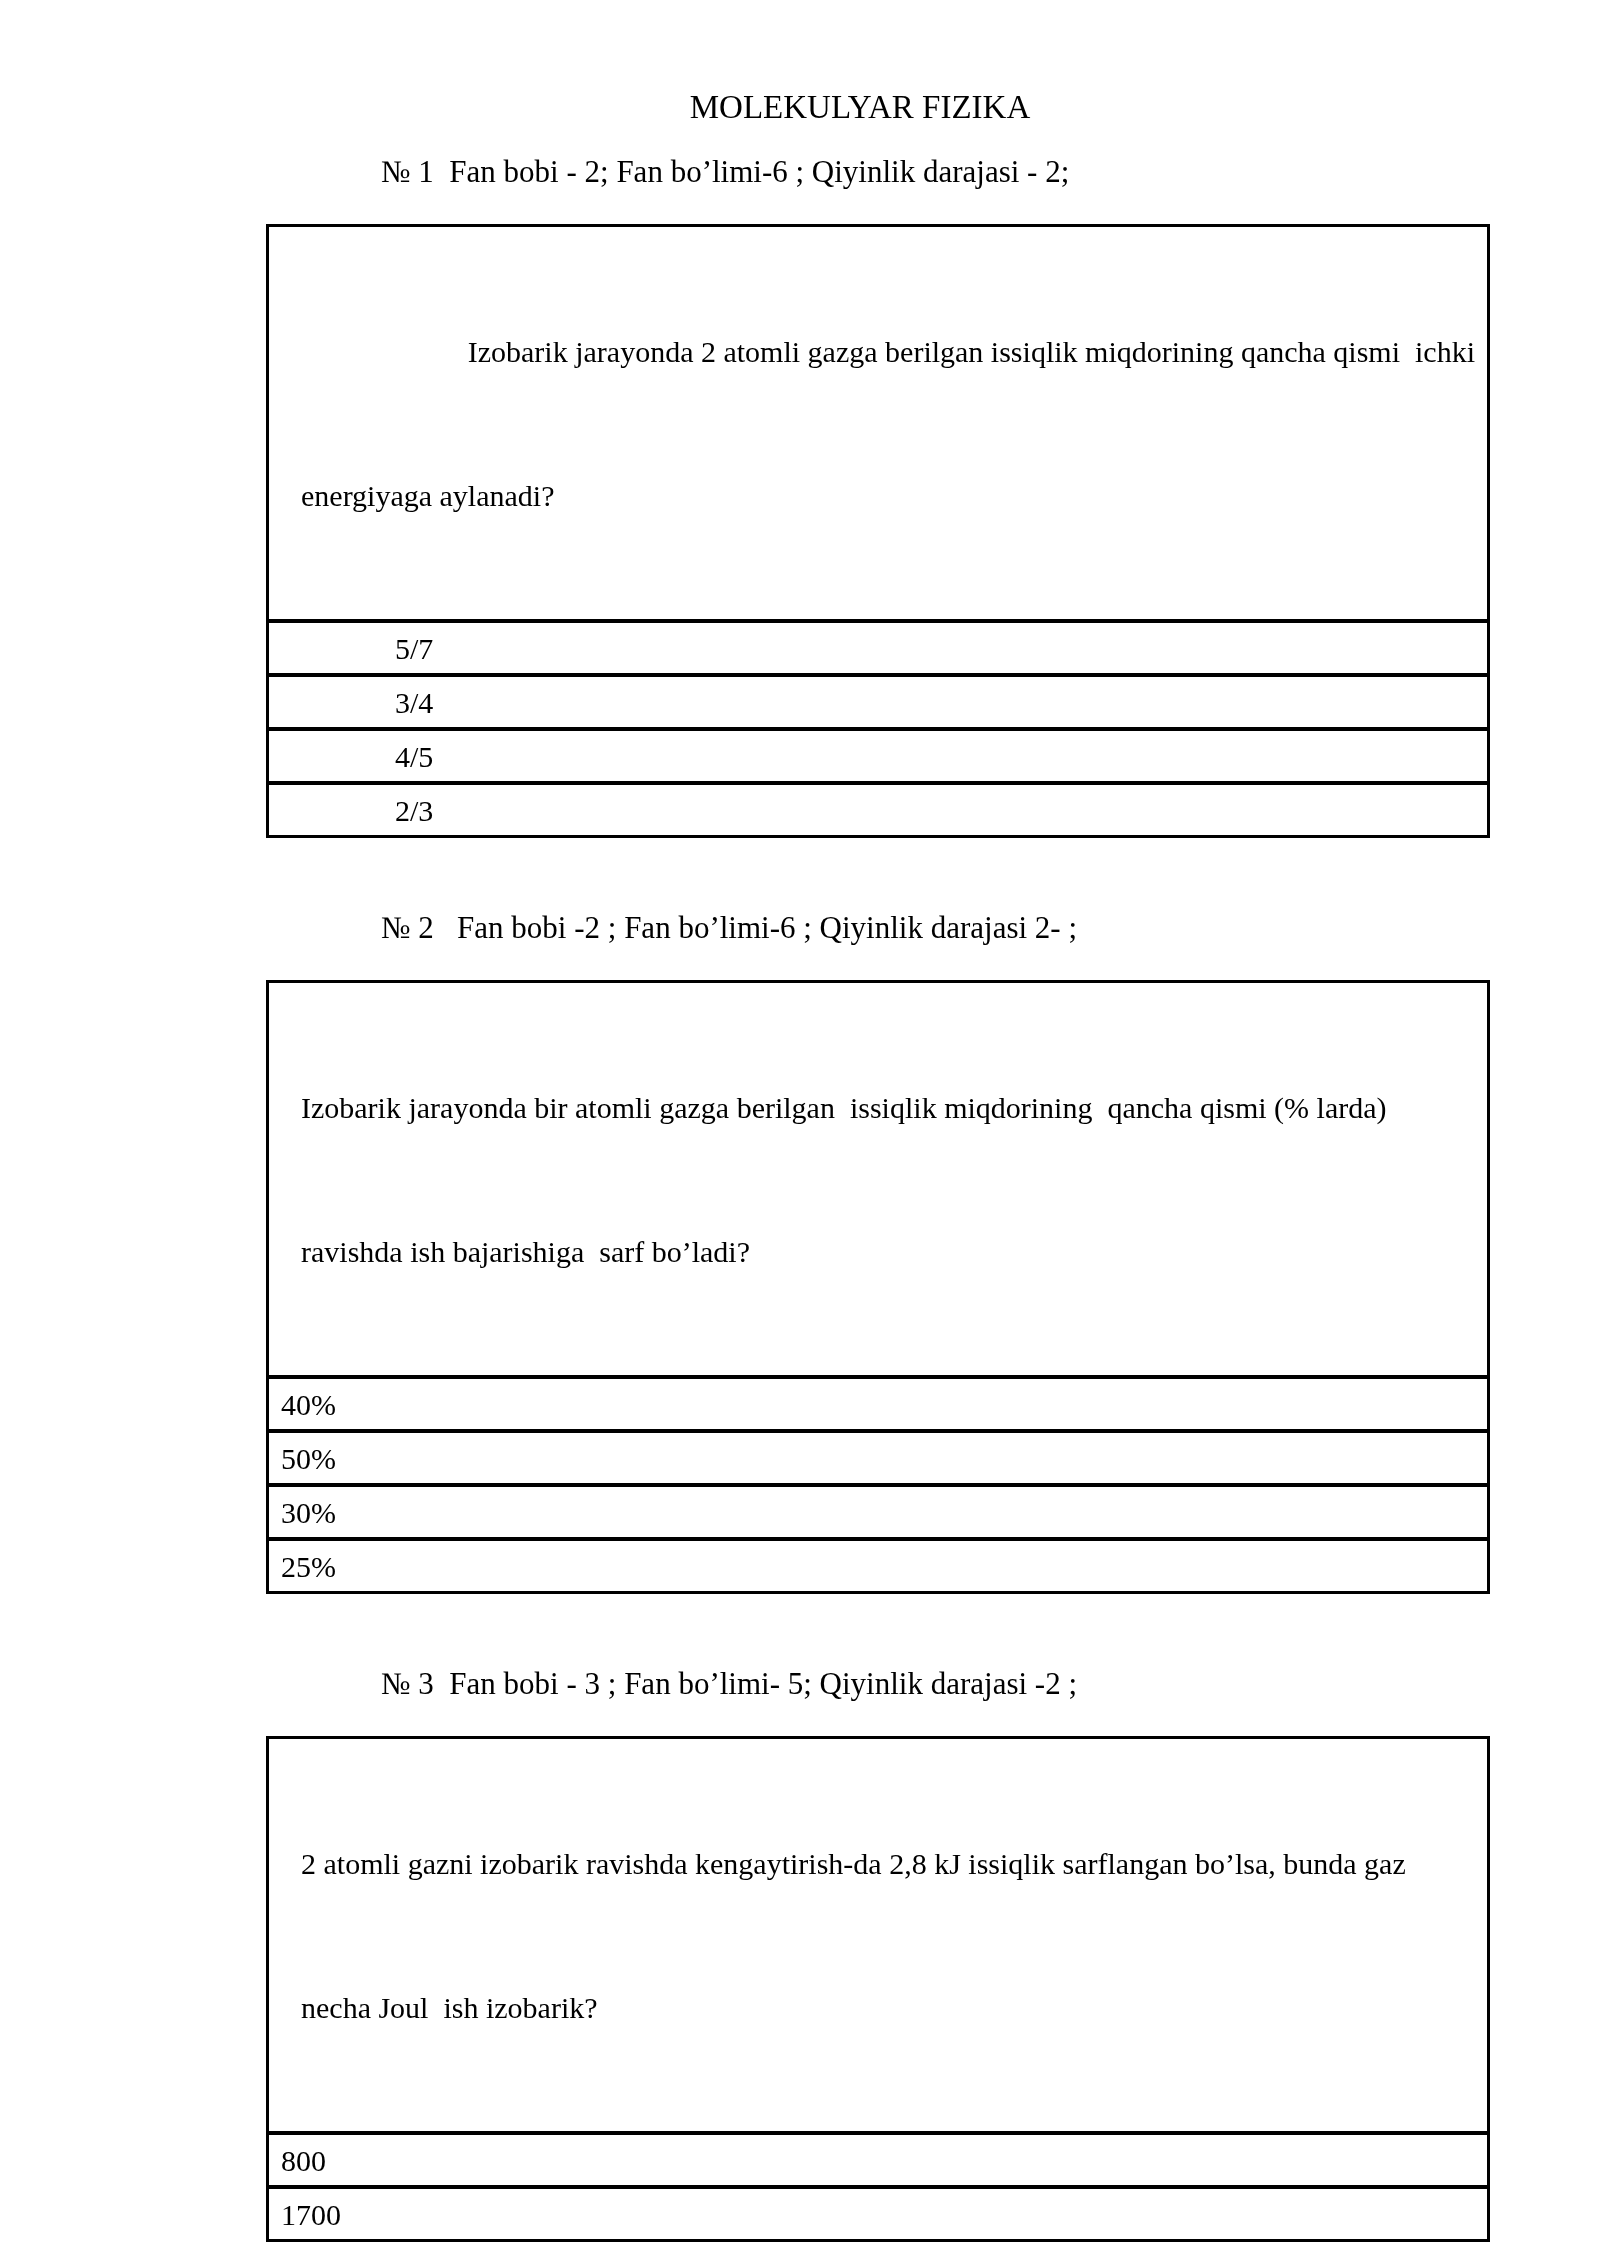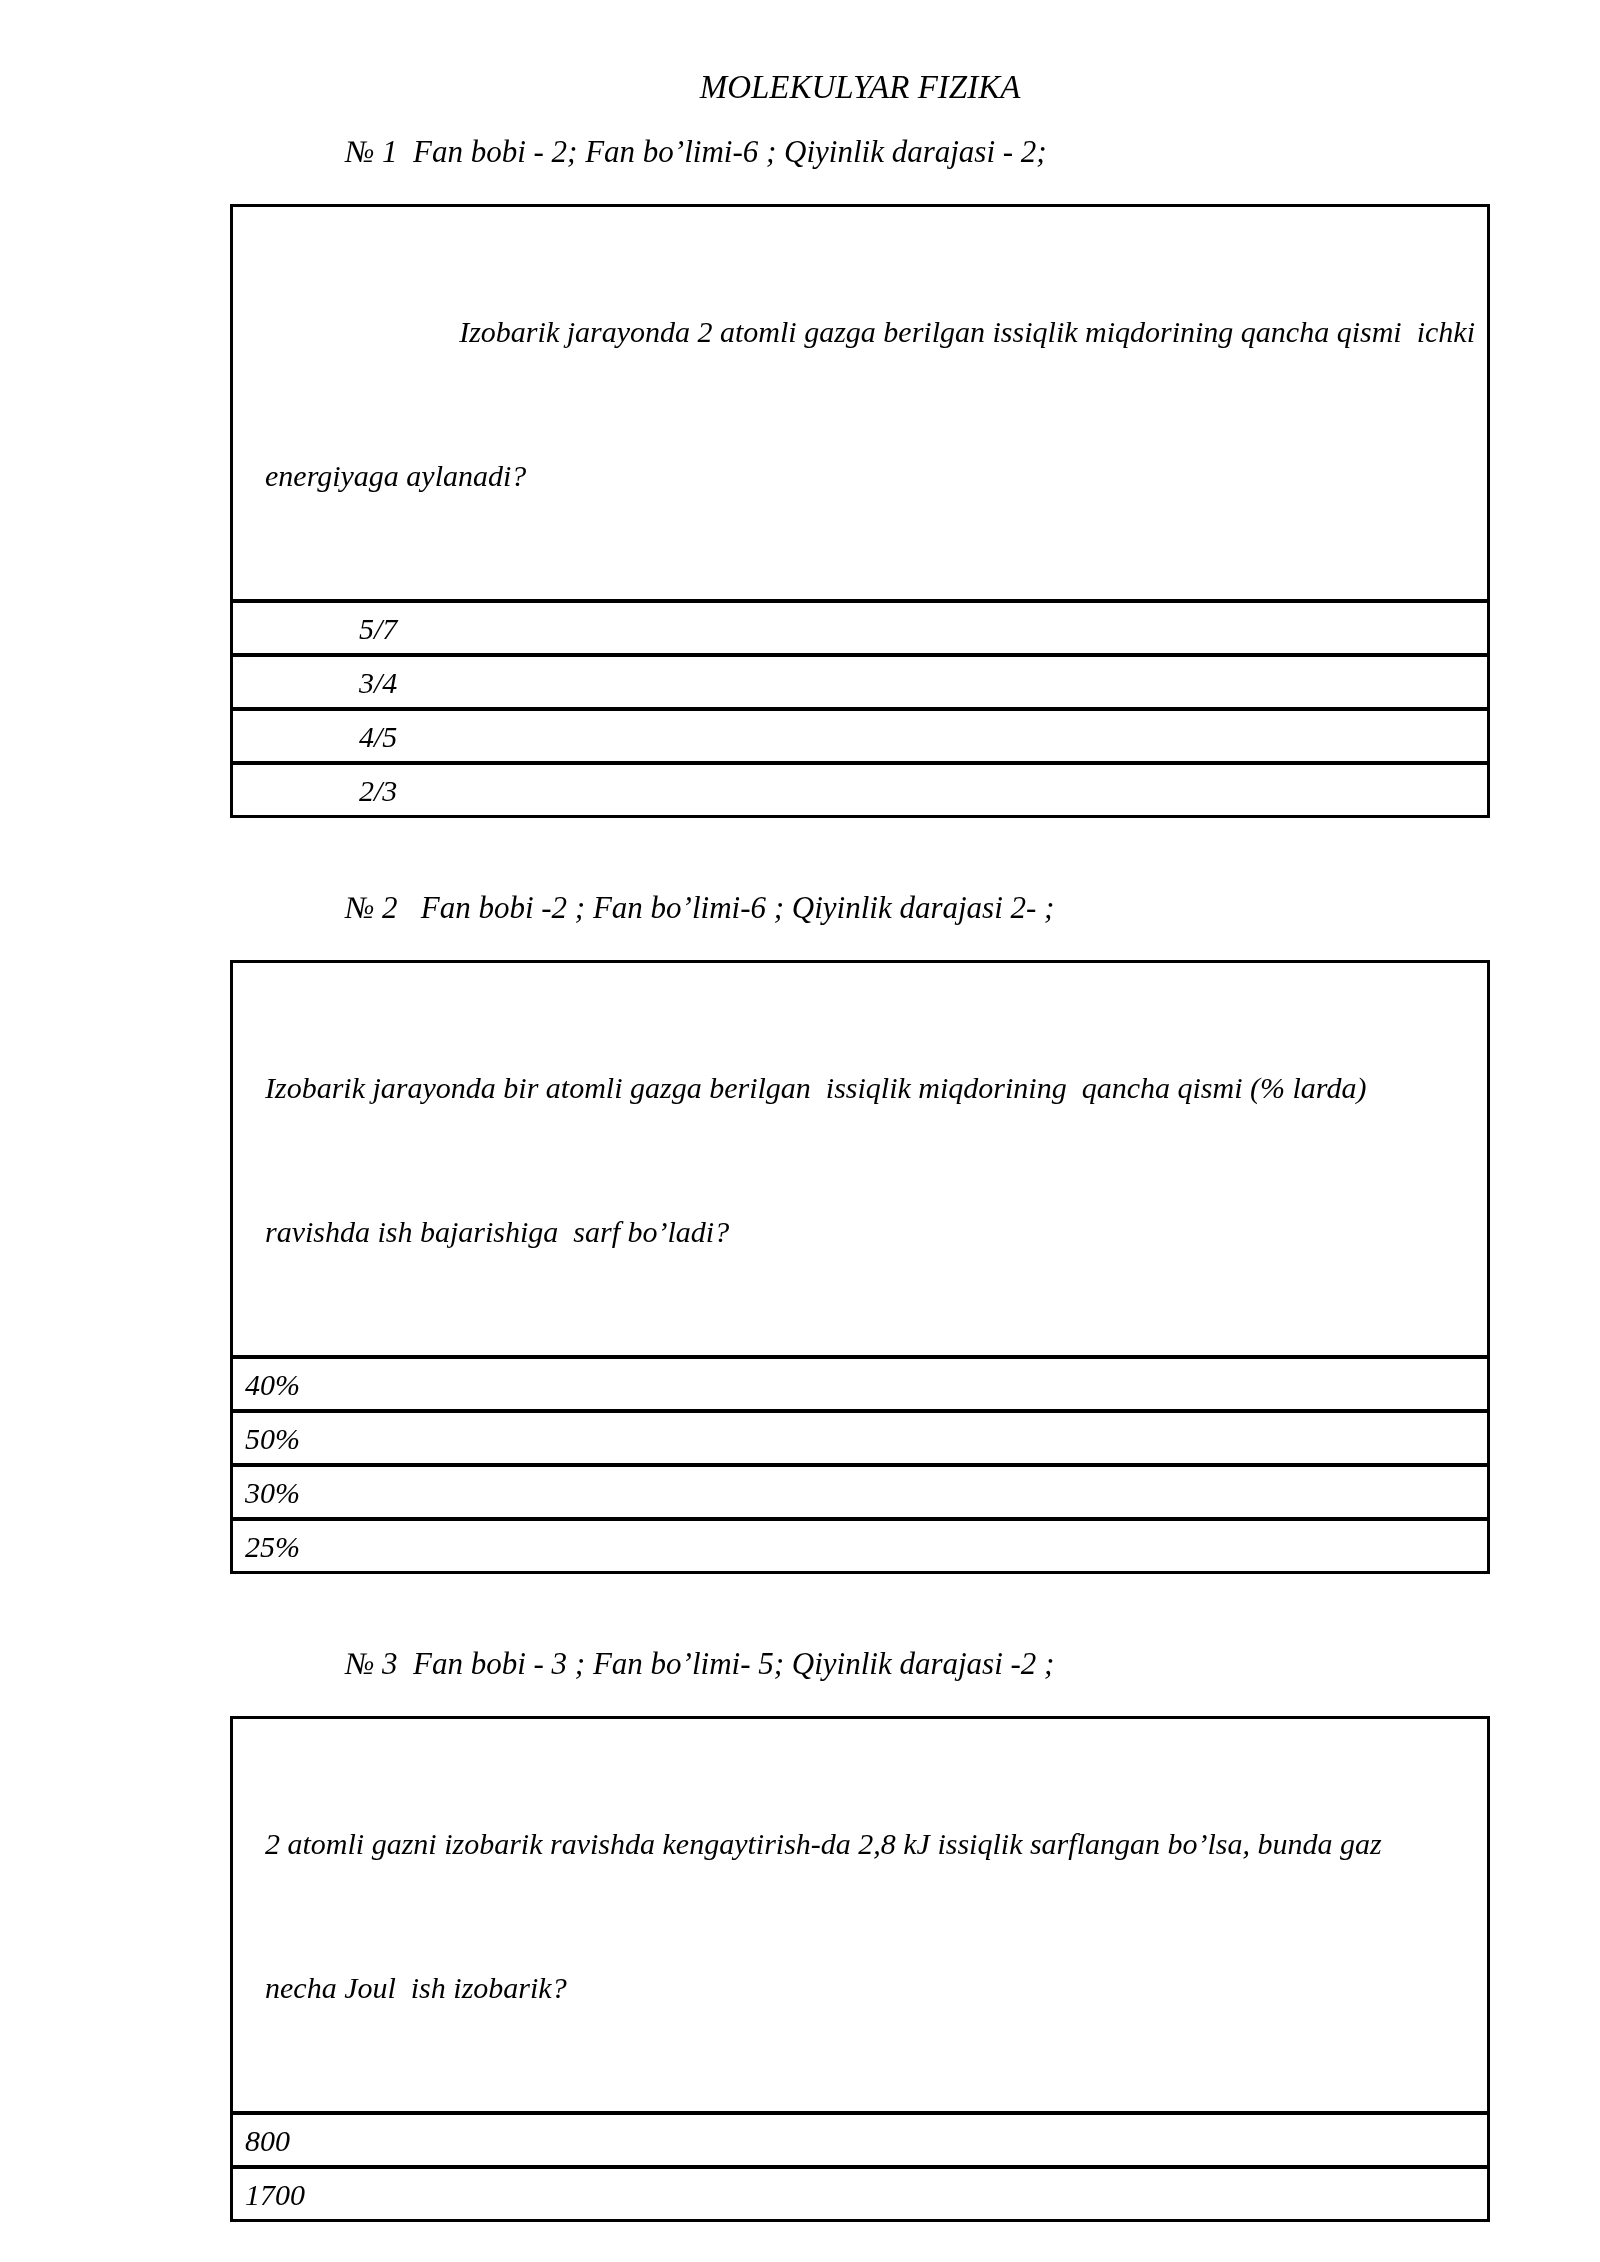--- a/index.html
+++ b/index.html
@@ -11,30 +11,29 @@
     width: 1600px;
     height: 2262px;
     overflow: hidden;
     font-family: "Liberation Serif", "DejaVu Serif", serif;
     color: #000000;
   }
   .page {
     box-sizing: border-box;
     width: 1600px;
     height: 1587px;
-    padding: 68px 110px 0 230px;
-    font-style: italic;
+    padding: 88px 110px 0 230px;
   }
   .doc-title {
     text-align: center;
     font-size: 33px;
     line-height: 38px;
     white-space: pre-wrap;
   }
-  .qblock { margin-top: 70px; }
+  .qblock { margin-top: 70px; margin-left: 36px; }
   .qblock.first { margin-top: 26px; }
   .qheader {
     margin: 0 0 32px 115px;
     font-size: 31px;
     line-height: 40px;
     white-space: pre-wrap;
   }
   table.qtable {
     width: 100%;
     border-collapse: separate;

